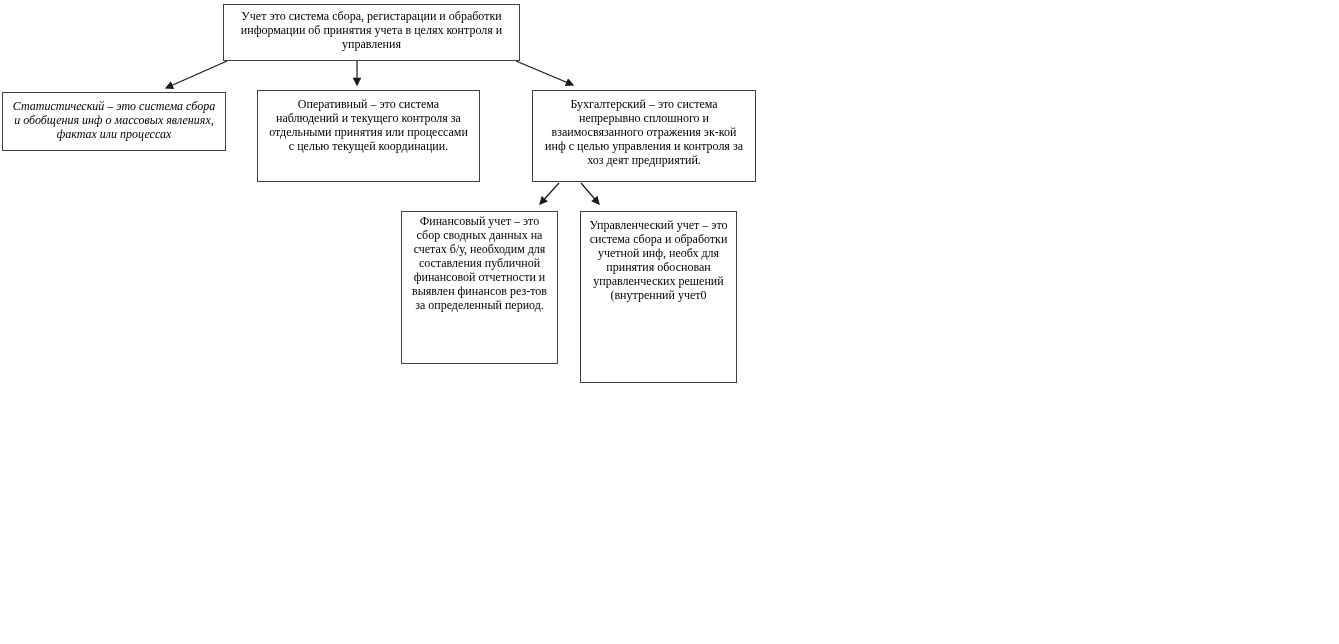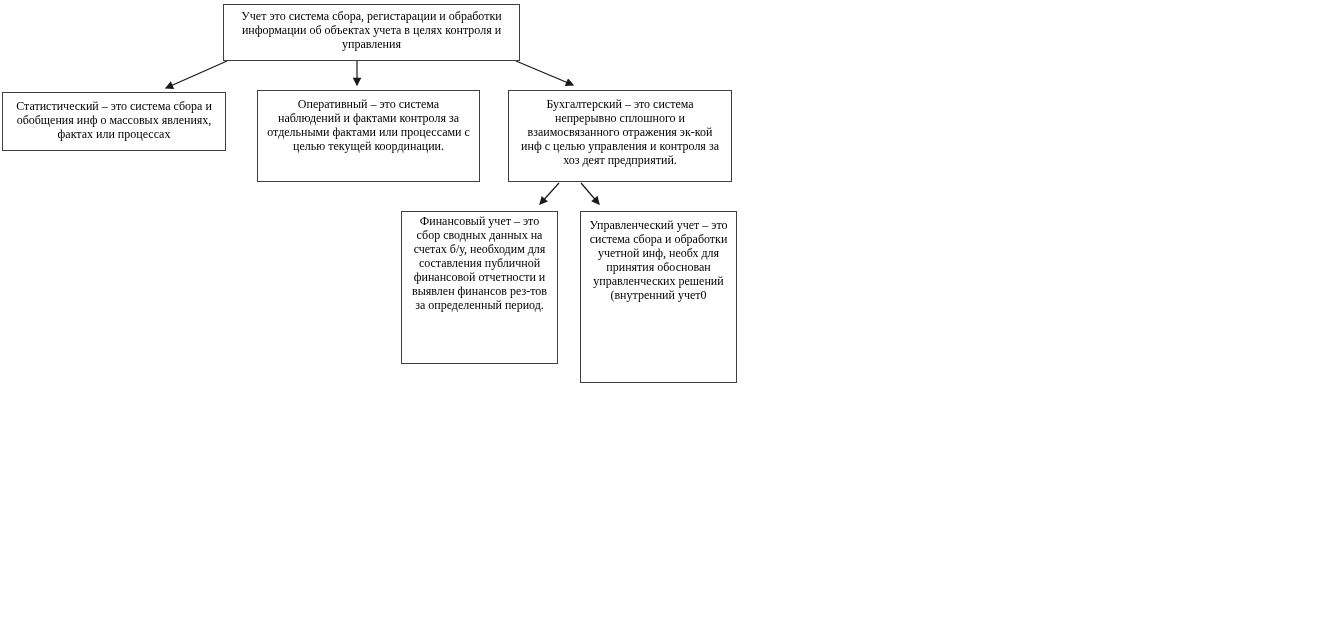--- a/index.html
+++ b/index.html
@@ -30,27 +30,28 @@
     line-height: 14px;
     color: #000000;
   }
   .node-root {
     left: 223px; top: 4px; width: 297px; height: 57px;
     padding: 4px 10px 0 10px;
   }
   .node-statistical {
     left: 2px; top: 92px; width: 224px; height: 59px;
     padding: 6px 8px 0 8px;
+    font-style: italic;
   }
   .node-operational {
     left: 257px; top: 90px; width: 223px; height: 92px;
     padding: 6px 8px 0 8px;
   }
   .node-accounting {
-    left: 508px; top: 90px; width: 224px; height: 92px;
+    left: 532px; top: 90px; width: 224px; height: 92px;
     padding: 6px 8px 0 8px;
   }
   .node-financial {
     left: 401px; top: 211px; width: 157px; height: 153px;
     padding: 2px 7px 0 7px;
   }
   .node-managerial {
     left: 580px; top: 211px; width: 157px; height: 172px;
     padding: 6px 7px 0 7px;
   }
@@ -67,29 +68,29 @@
       </marker>
     </defs>
     <line x1="227" y1="61" x2="166" y2="88" stroke="#1a1a1a" stroke-width="1.2" marker-end="url(#ah)"></line>
     <line x1="357" y1="61" x2="357" y2="85" stroke="#1a1a1a" stroke-width="1.2" marker-end="url(#ah)"></line>
     <line x1="516" y1="61" x2="573" y2="85" stroke="#1a1a1a" stroke-width="1.2" marker-end="url(#ah)"></line>
     <line x1="559" y1="183" x2="540" y2="204" stroke="#1a1a1a" stroke-width="1.2" marker-end="url(#ah)"></line>
     <line x1="581" y1="183" x2="599" y2="204" stroke="#1a1a1a" stroke-width="1.2" marker-end="url(#ah)"></line>
   </svg>
 
   <div class="node node-root">
-    <span>Учет это система сбора, регистарации и обработки информации об объектах учета в целях контроля и управления</span>
+    <span>Учет это система сбора, регистарации и обработки информации об принятия учета в целях контроля и управления</span>
   </div>
 
   <div class="node node-statistical">
     <span>Статистический – это система сбора и обобщения инф о массовых явлениях, фактах или процессах</span>
   </div>
 
   <div class="node node-operational">
-    <span>Оперативный – это система наблюдений и фактами контроля за отдельными фактами или процессами с целью текущей координации.</span>
+    <span>Оперативный – это система наблюдений и текущего контроля за отдельными принятия или процессами с целью текущей координации.</span>
   </div>
 
   <div class="node node-accounting">
     <span>Бухгалтерский – это система непрерывно сплошного и взаимосвязанного отражения эк-кой инф с целью управления и контроля за хоз деят предприятий.</span>
   </div>
 
   <div class="node node-financial">
     <span>Финансовый учет – это сбор сводных данных на счетах б/у, необходим для составления публичной финансовой отчетности и выявлен финансов рез-тов за определенный период.</span>
   </div>
 

